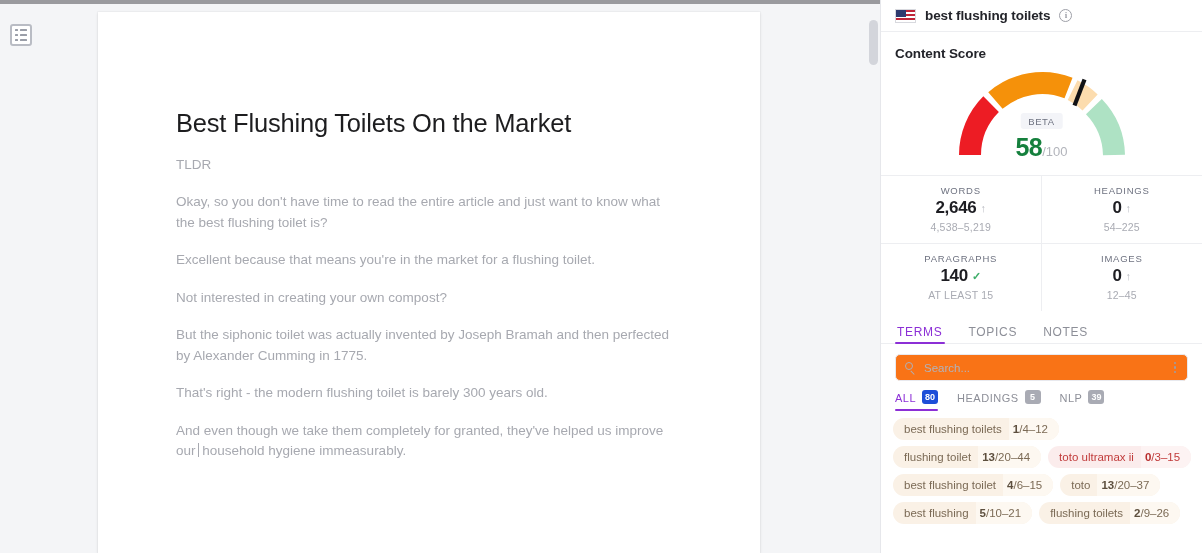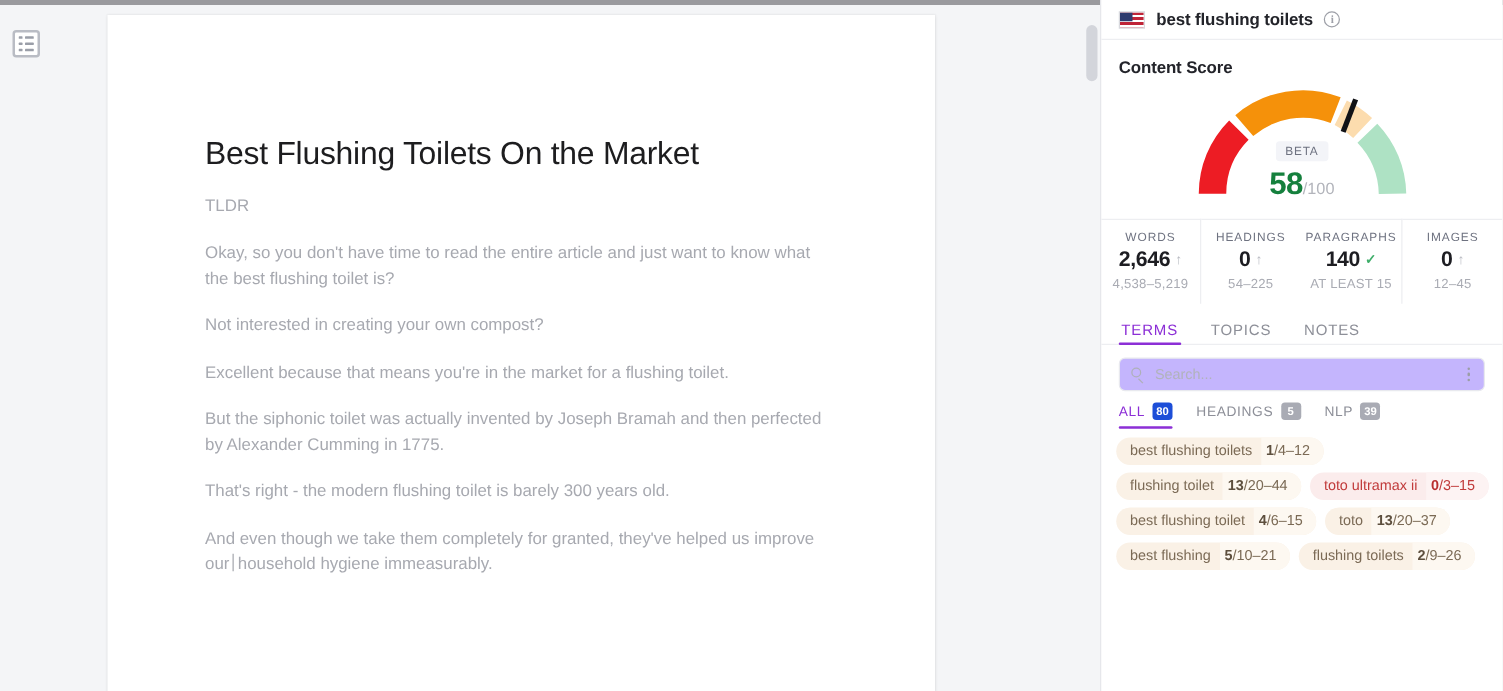--- a/index.html
+++ b/index.html
@@ -29,21 +29,21 @@
     background: #ffffff;
     display: flex; flex-direction: column; justify-content: center;
     gap: 2.5px; padding: 0 3px;
   }
   .rail-icon .ln { display: flex; align-items: center; gap: 2px; }
   .rail-icon .dot { width: 2.5px; height: 2.5px; background: #9a9ea8; border-radius: 0.5px; flex: 0 0 auto; }
   .rail-icon .bar { height: 2.5px; background: #9a9ea8; flex: 1 1 auto; border-radius: 0.5px; }
 
   
   .doc-card {
-    position: absolute; top: 12px; left: 86px;
+    position: absolute; top: 12px; left: 98px;
     width: 662px; height: 541px;
     background: #ffffff;
     box-shadow: 0 1px 3px rgba(0,0,0,0.10), 0 0 0 1px rgba(0,0,0,0.02);
     overflow: hidden;
   }
   .doc-inner { padding: 96px 78px 0 78px; }
   .doc-title {
     font-size: 25.5px; font-weight: 400; color: #1d1d1f;
     letter-spacing: -0.2px; line-height: 1.25;
   }
@@ -120,21 +120,21 @@
   .score-line {
     position: absolute; top: 68px; left: 50%; transform: translateX(-50%);
     display: flex; align-items: baseline;
   }
   .score-num { font-size: 25px; font-weight: 700; color: #15803d; letter-spacing: -0.5px; }
   .score-den { font-size: 13px; color: #b2b4bb; font-weight: 400; }
 
   
   .stats {
     margin-top: 2px;
-    display: grid; grid-template-columns: 1fr 1fr 1fr 1fr;
+    display: grid; grid-template-columns: 1fr 1fr;
   }
   .stat {
     text-align: center; padding: 9px 4px 10px 4px;
     border-top: 1px solid #edeef1;
   }
   .stat:nth-child(odd) { border-right: 1px solid #edeef1; }
   .stat-label { font-size: 9.5px; letter-spacing: 0.75px; color: #6e7280; font-weight: 400; }
   .stat-value-row {
     margin-top: 2px; display: flex; align-items: center; justify-content: center; gap: 4px;
   }
@@ -156,21 +156,21 @@
   .tab.active::after {
     content: ""; position: absolute; left: 0; right: 0; bottom: -1px;
     height: 2px; background: #8c2fd6; border-radius: 1px;
   }
 
   
   .search-row { padding: 10px 14px 0 14px; }
   .search-box {
     display: flex; align-items: center; gap: 8px;
     height: 27px; border: 1px solid #e8e9ee; border-radius: 5px;
-    padding: 4px 9px; background: #c4b5fd;
+    padding: 4px 9px; background: #f97316;
   }
   .search-icon { width: 11px; height: 11px; position: relative; flex: 0 0 auto; }
   .search-icon i {
     position: absolute; top: 0; left: 0; width: 8px; height: 8px;
     border: 1.3px solid #aeb0b9; border-radius: 50%;
   }
   .search-icon i::after {
     content: ""; position: absolute; bottom: -4px; right: -2.5px;
     width: 4.5px; height: 1.3px; background: #aeb0b9; transform: rotate(45deg);
   }
@@ -248,22 +248,22 @@
         </div>
     </div>
   </div>
 
   <div class="doc-card">
     <div class="doc-inner">
       <h1 class="doc-title">Best Flushing Toilets On the Market</h1>
       <div class="doc-sub">TLDR</div>
 
       <p class="doc-p">Okay, so you don't have time to read the entire article and just want to know what the best flushing toilet is?</p>
+      <p class="doc-p">Excellent because that means you're in the market for a flushing toilet.</p>
       <p class="doc-p">Not interested in creating your own compost?</p>
-      <p class="doc-p">Excellent because that means you're in the market for a flushing toilet.</p>
       <p class="doc-p">But the siphonic toilet was actually invented by Joseph Bramah and then perfected by Alexander Cumming in 1775.</p>
       <p class="doc-p">That's right - the modern flushing toilet is barely 300 years old.</p>
       <p class="doc-p"><span>And even though we take them completely for granted, they've helped us improve our</span><span class="caret"></span><span> household hygiene immeasurably.</span></p>
 
     </div>
   </div>
 
   <div class="outer-scroll-track">
     <div class="outer-scroll-thumb"></div>
   </div>

